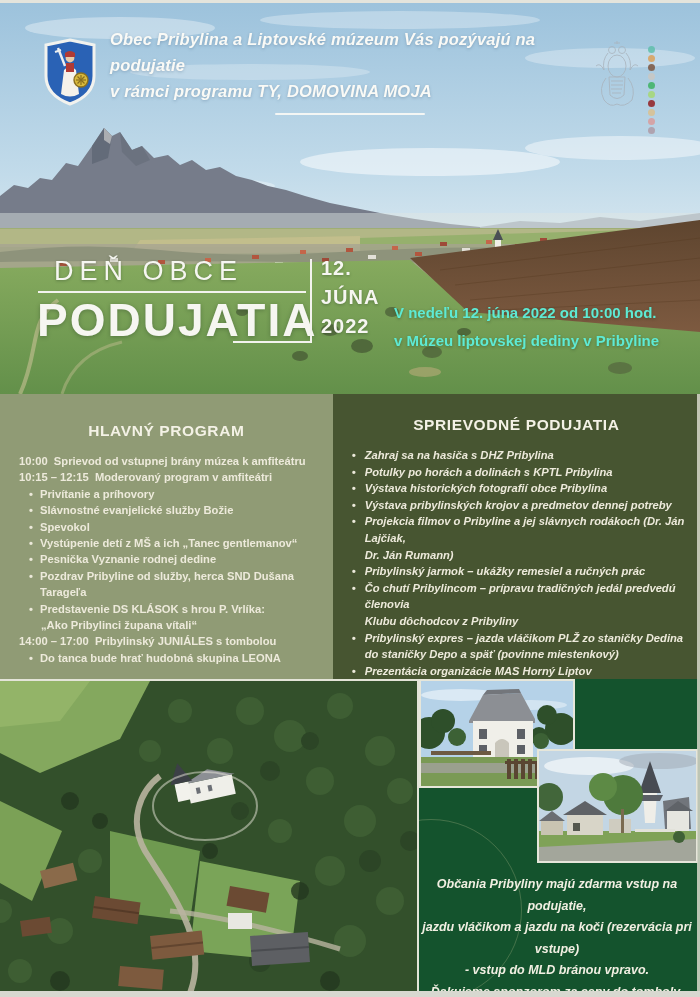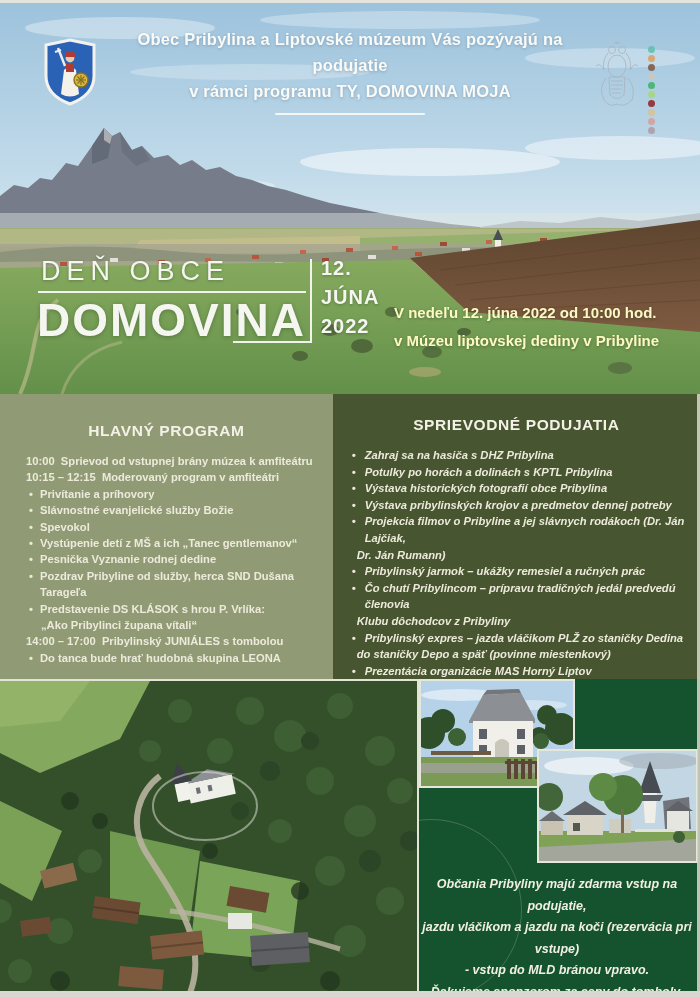--- a/index.html
+++ b/index.html
@@ -5,61 +5,61 @@
   html,body{margin:0;padding:0;background:#777;}
   .poster{position:relative;width:700px;height:997px;margin:0 auto;overflow:hidden;
     font-family:"Liberation Sans",sans-serif;background:#4d5a38;}
   
   .hero{position:absolute;left:0;top:0;width:700px;height:394px;overflow:hidden;}
   .hero svg{display:block;}
   .strip-top{position:absolute;left:0;top:0;width:700px;height:3px;background:#e4e4dc;z-index:9;}
   .strip-bottom{position:absolute;left:0;top:991px;width:700px;height:6px;background:#d8d8d0;z-index:9;}
   .strip-right{position:absolute;left:697px;top:394px;width:3px;height:603px;background:#cfd2c3;opacity:.9;z-index:8;}
   .coa{position:absolute;left:42px;top:38px;width:56px;height:68px;}
-  .header-text{position:absolute;left:110px;top:26px;width:480px;text-align:center;
+  .header-text{position:absolute;left:110px;top:26px;width:480px;
     color:#fafaf6;font-weight:700;font-size:16.5px;line-height:26px;letter-spacing:.2px;
-    text-shadow:0 1px 3px rgba(60,90,120,.35);}
+    text-shadow:0 1px 3px rgba(60,90,120,.35);font-style:italic;}
   .header-underline{width:150px;height:2px;background:#f4f6f4;margin:9px auto 0;border-radius:1px;}
   .museum-logo{position:absolute;left:592px;top:40px;width:75px;height:75px;}
   .museum-logo .dots{position:absolute;left:56px;top:6px;display:flex;flex-direction:column;gap:2px;}
   .museum-logo .dot{width:7px;height:7px;border-radius:50%;opacity:.9;}
   
   .title-block{position:absolute;left:0;top:0;width:700px;height:394px;color:#f6f6f1;pointer-events:none;}
-  .kicker{position:absolute;left:41px;top:256px;font-size:27px;font-weight:500;letter-spacing:6px;
+  .kicker{position:absolute;left:54px;top:256px;font-size:27px;font-weight:500;letter-spacing:6px;
     text-shadow:0 1px 3px rgba(30,50,30,.35);}
   .kicker-line{position:absolute;left:38px;top:291px;width:268px;height:2px;background:#f3f3ee;}
   .big-title{position:absolute;left:37px;top:293px;font-size:46px;font-weight:700;letter-spacing:2px;
     text-shadow:0 1px 4px rgba(30,50,30,.35);}
   .title-underline{position:absolute;left:233px;top:341px;width:77px;height:2px;background:#f3f3ee;}
   .vline{position:absolute;left:310px;top:259px;width:2px;height:84px;background:#f3f3ee;}
   .date-col{position:absolute;left:321px;top:254px;font-size:20px;font-weight:700;line-height:29px;
     letter-spacing:1px;text-shadow:0 1px 3px rgba(30,50,30,.35);}
-  .venue{position:absolute;left:394px;top:299px;width:280px;color:#fef9c3;font-size:15px;
+  .venue{position:absolute;left:394px;top:299px;width:280px;color:#5eead4;font-size:15px;
     font-weight:700;line-height:28px;text-shadow:0 1px 3px rgba(30,50,30,.4);}
   
   .program-row{position:absolute;left:0;top:394px;width:700px;height:285px;display:flex;}
   .panel-left{width:346px;height:285px;background:#909b75;box-sizing:border-box;padding-top:1px;}
   .panel-right{width:382px;height:285px;background:#475531;box-sizing:border-box;padding-top:1px;}
   .panel-left h2,.panel-right h2{margin:0;text-align:center;color:#f4f2e6;font-size:15.5px;
     letter-spacing:.6px;font-weight:700;}
   .panel-left h2{margin-top:27px;}
   .panel-right h2{margin-top:21px;}
   .panel-left ul,.panel-right ul{list-style:none;margin:0;padding:0;color:#edeadb;
     font-size:11.2px;font-weight:700;}
   .panel-left ul{margin-top:13px;}
   .panel-right ul{margin-top:13px;}
   .panel-left li{line-height:16.4px;white-space:pre-wrap;}
   .panel-right li{line-height:16.6px;white-space:pre-wrap;font-style:italic;}
-  .panel-left li.time{padding-left:26px;}
+  .panel-left li.time{padding-left:19px;}
   .panel-left li.bullet{padding-left:40px;position:relative;}
   .panel-left li.bullet::before{content:"•";position:absolute;left:29px;}
   .panel-left li.cont{padding-left:41px;}
   .panel-right li.bullet{padding-left:32px;position:relative;}
   .panel-right li.bullet::before{content:"•";position:absolute;left:19px;}
-  .panel-right li.cont{padding-left:24px;}
+  .panel-right li.cont{padding-left:32px;}
   
   .bottom{position:absolute;left:0;top:679px;width:700px;height:318px;background:#14532d;}
   .arc{position:absolute;left:340px;top:140px;width:180px;height:180px;border-radius:50%;
     border:1.5px solid rgba(160,175,130,.35);}
   figure{margin:0;}
   .photo-aerial{position:absolute;left:0;top:0;width:419px;height:312px;overflow:hidden;
     border-top:2px solid #e3e4d8;border-right:2px solid #e3e4d8;box-sizing:border-box;}
   .photo-manor{position:absolute;left:419px;top:0;width:156px;height:109px;overflow:hidden;
     border:2px solid #e6e6da;box-sizing:border-box;z-index:2;}
   .photo-village{position:absolute;left:537px;top:70px;width:161px;height:114px;overflow:hidden;
@@ -216,21 +216,21 @@
           <span class="dot" style="background: rgb(147, 40, 44);"></span>
           <span class="dot" style="background: rgb(216, 193, 147);"></span>
           <span class="dot" style="background: rgb(215, 159, 160);"></span>
           <span class="dot" style="background: rgb(174, 157, 170);"></span>
         </div>
     </div>
 
     <div class="title-block">
       <div class="kicker">DEŇ OBCE</div>
       <div class="kicker-line"></div>
-      <div class="big-title">DOMOVINA</div>
+      <div class="big-title">PODUJATIA</div>
       <div class="title-underline"></div>
       <div class="vline"></div>
       <div class="date-col">
         <div>12.</div>
         <div>JÚNA</div>
         <div>2022</div>
       </div>
     </div>
     <div class="venue">
       <div>V nedeľu 12. júna 2022 od 10:00 hod.</div>

